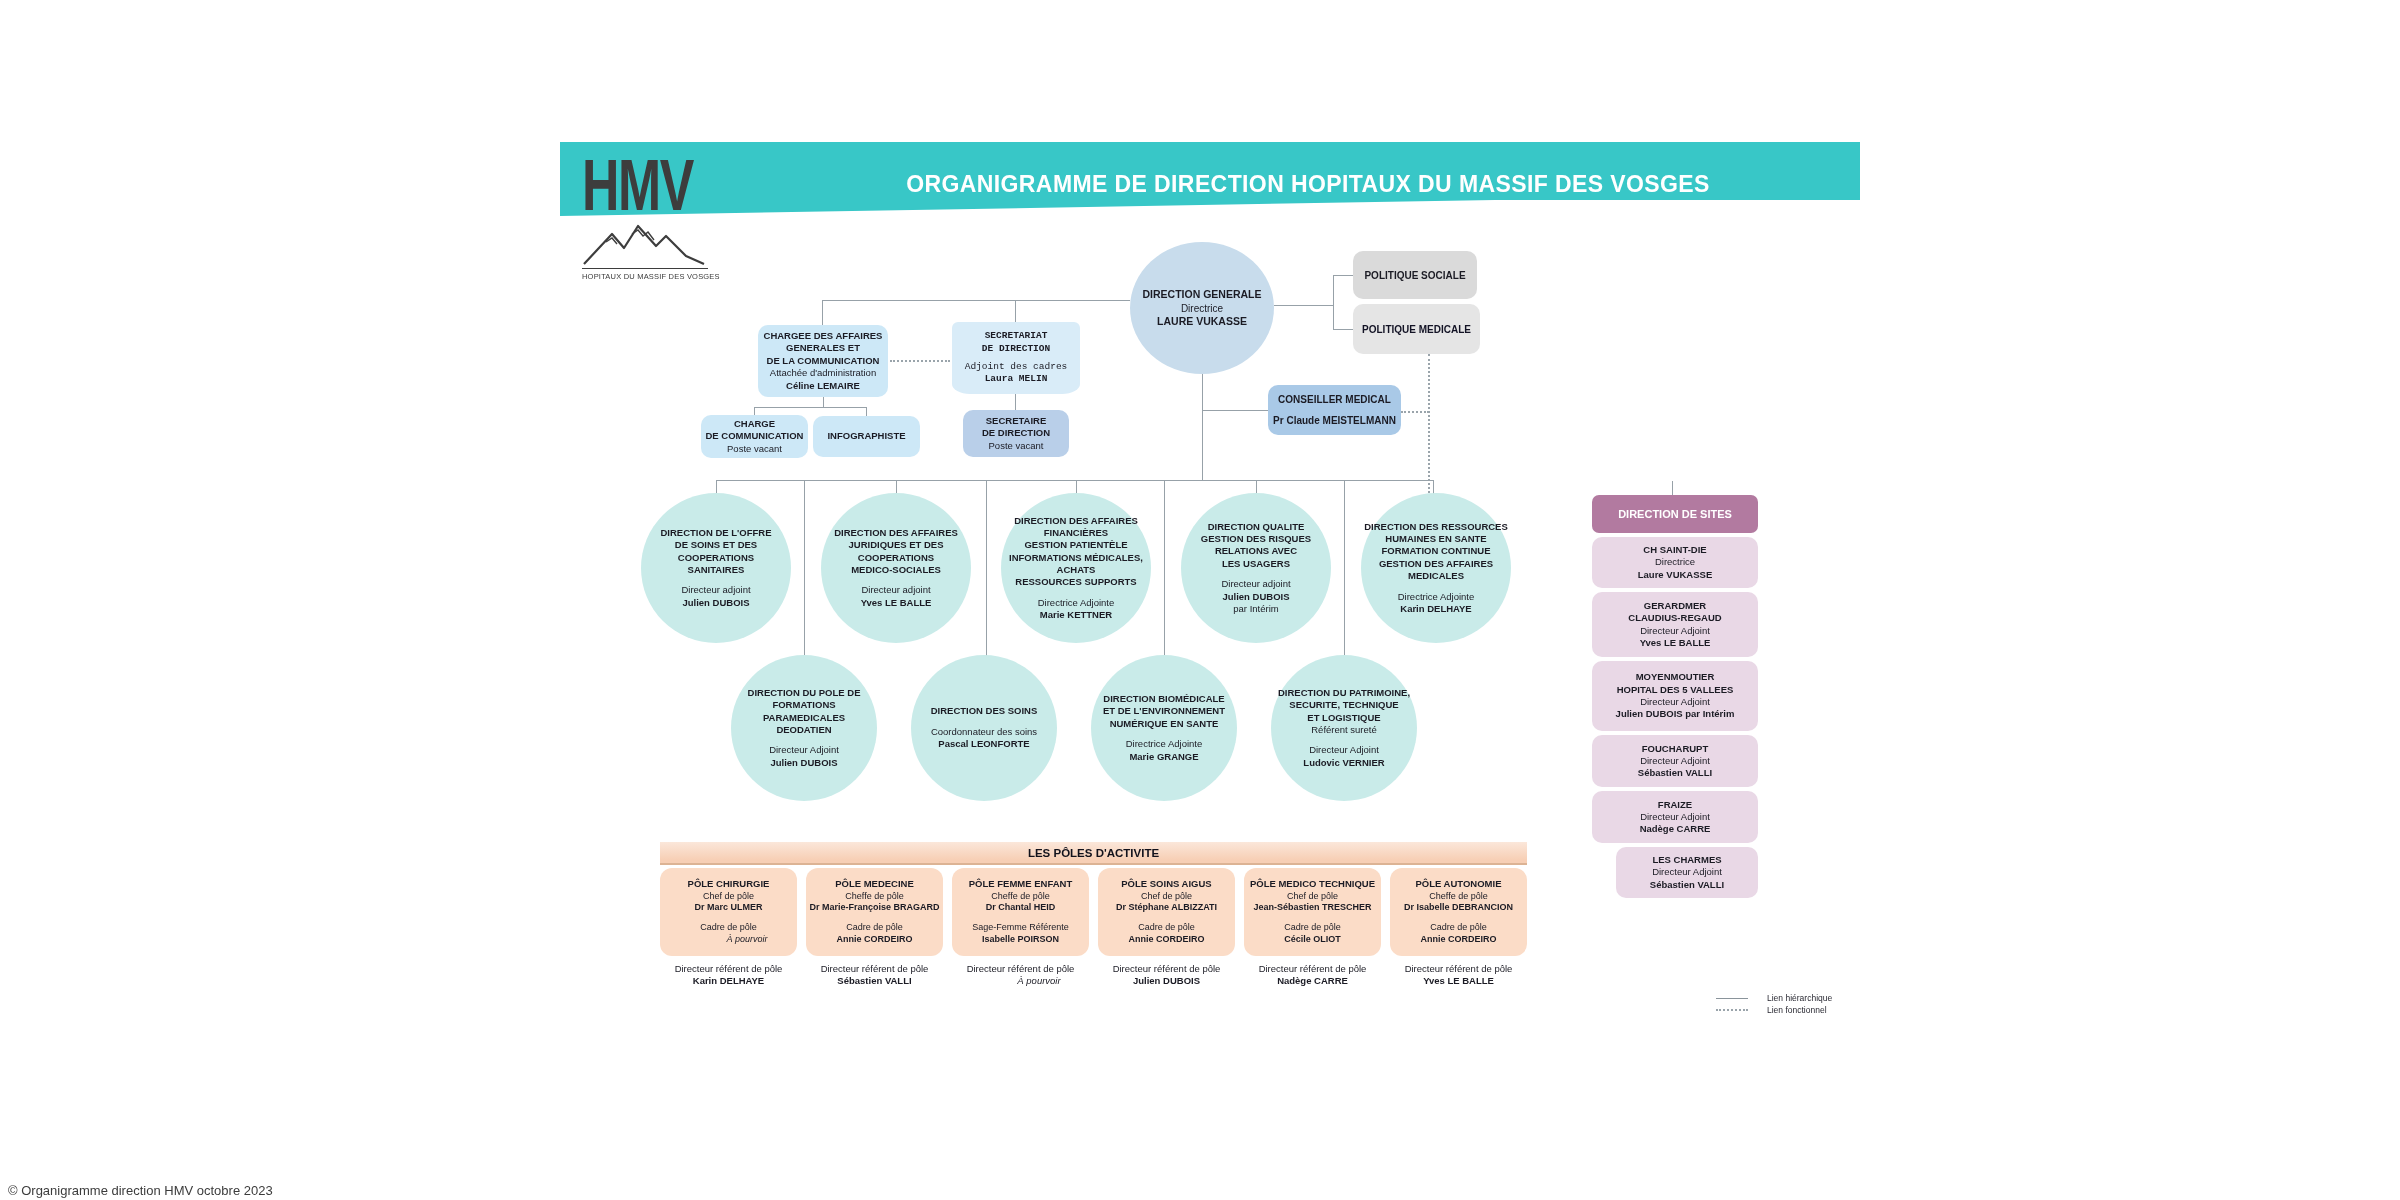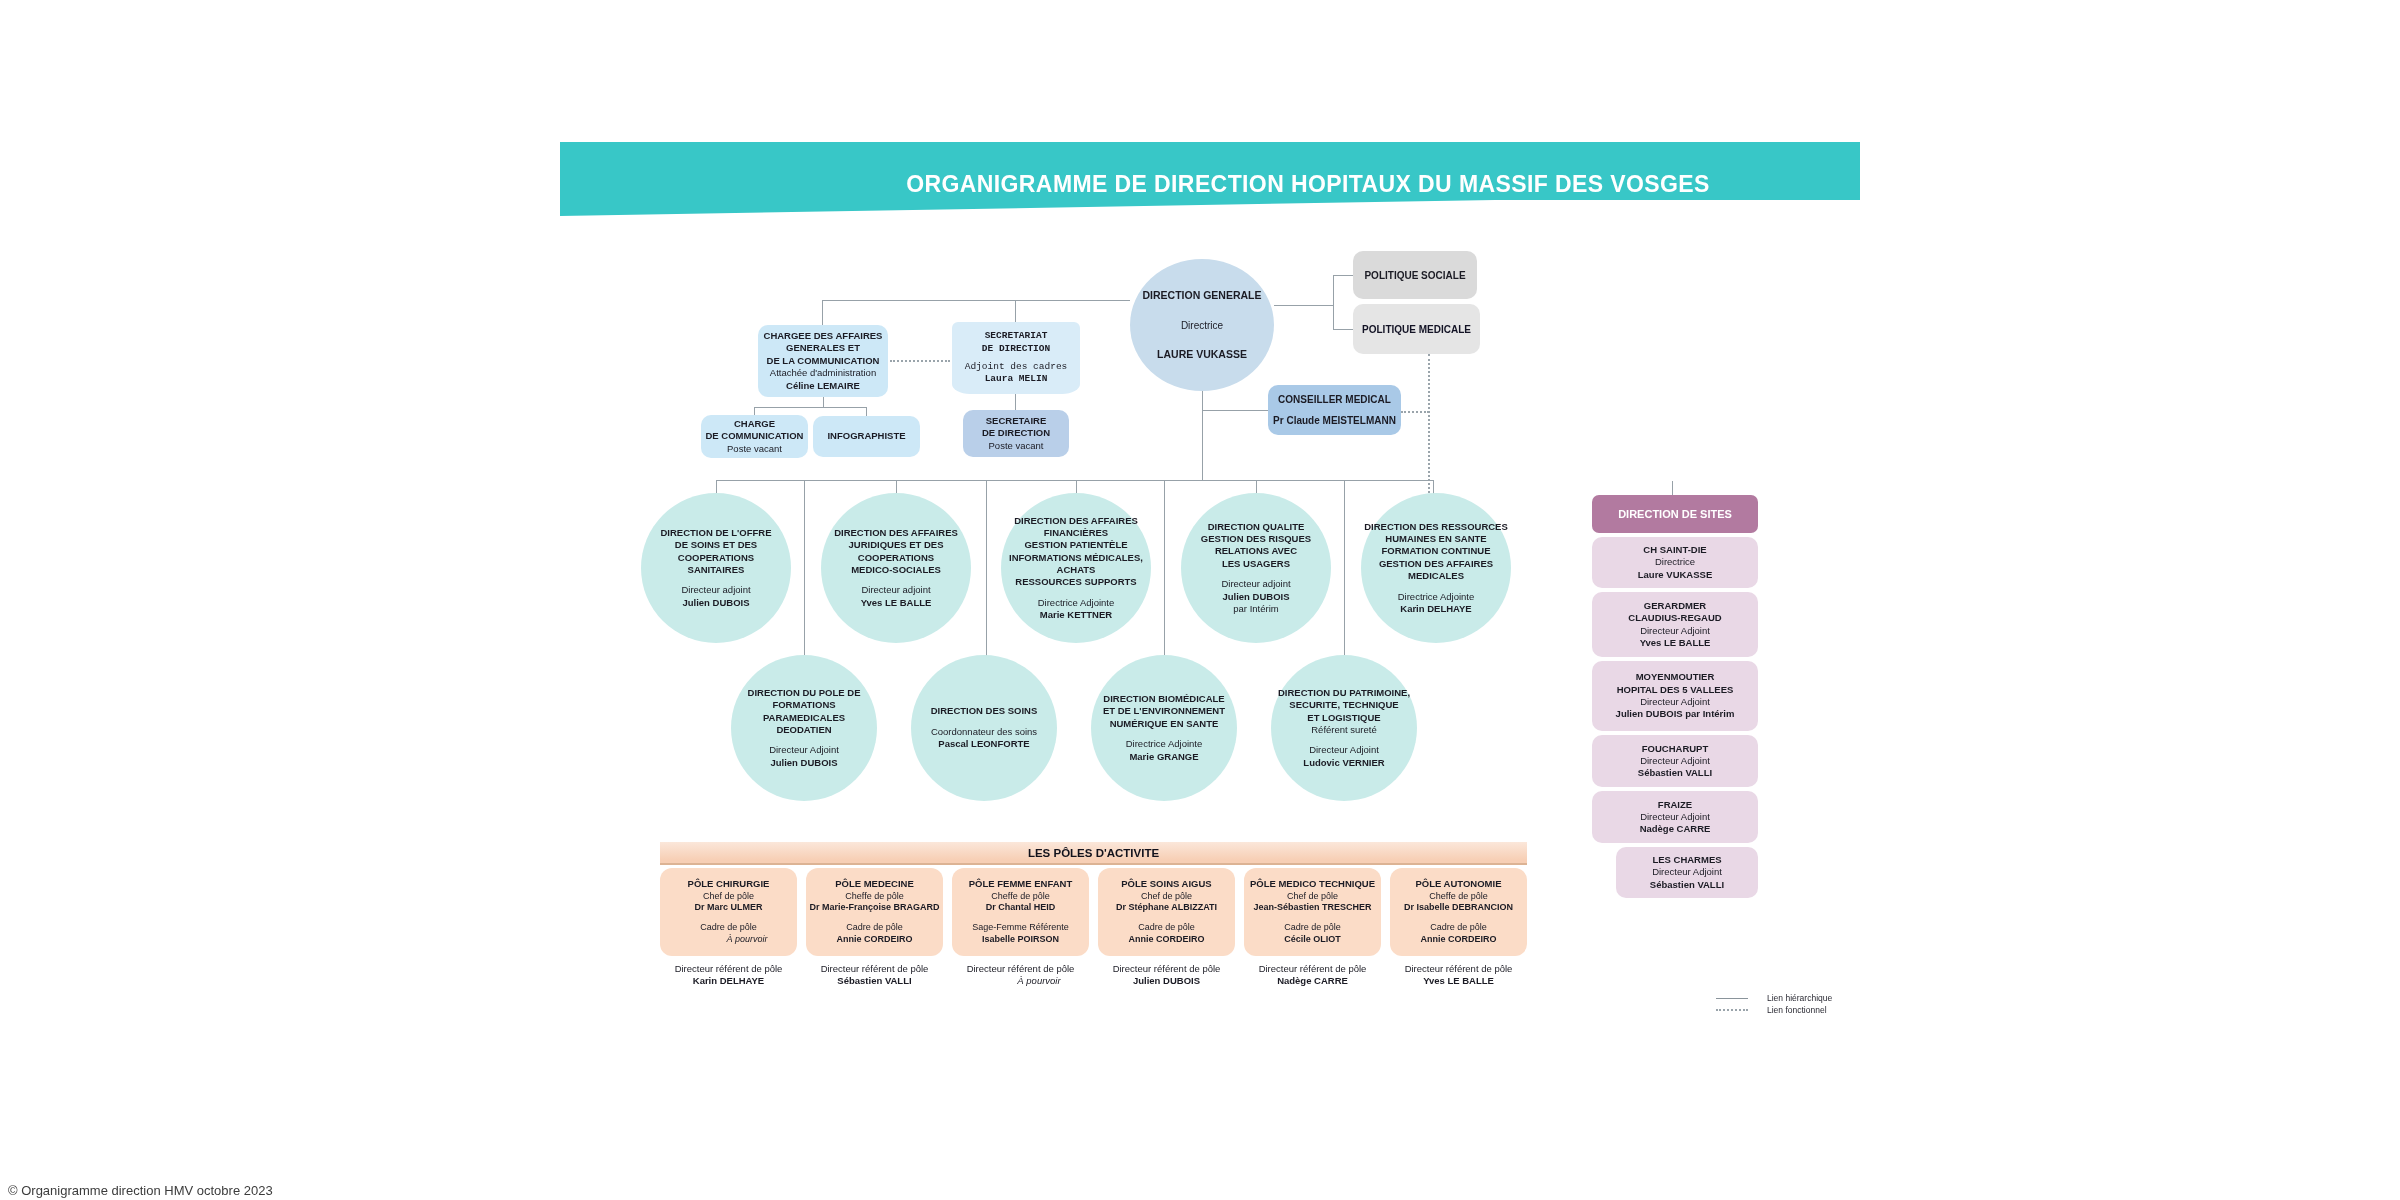--- a/index.html
+++ b/index.html
@@ -47,21 +47,21 @@
   .box-peri   { background: #b9cfe9; }
   .box-gray   { background: #dadada; }
   .box-mblue  { background: #e5e5e5; }
   .box-blue   { background: #a9c9e7; }
   .gap6 { height: 6px; }
   .gap8 { height: 8px; }
 
   
   .circle { border-radius: 50%; display: flex; flex-direction: column; align-items: center;
             justify-content: center; text-align: center; }
-  .dg-circle { position: absolute; left: 1130px; top: 259px; width: 144px; height: 132px; background: #c8dcec; gap: 16px; }
+  .dg-circle { position: absolute; left: 1130px; top: 242px; width: 144px; height: 132px; background: #c8dcec; }
   .dg-circle .bt, .dg-circle .bn { font-size: 10.5px; }
   .dg-circle .br { font-size: 10px; }
   .row1 { position: absolute; left: 641px; top: 493px; display: flex; gap: 30px; }
   .row1 .circle { width: 150px; height: 150px; background: #c9ebe9; flex: none; }
   .row2 { position: absolute; left: 731px; top: 655px; display: flex; gap: 34px; }
   .row2 .circle { width: 146px; height: 146px; background: #c9ebe9; flex: none; }
   .circle .role-block { margin-top: 8px; }
 
   
   .sites { position: absolute; left: 1592px; top: 495px; width: 166px; display: flex;
@@ -97,20 +97,29 @@
 </style>
 </head>
 <body>
 
 <div class="canvas">
 
   <div class="header-band"></div>
   <div class="header-wedge"></div>
   <div class="page-title">ORGANIGRAMME DE DIRECTION HOPITAUX DU MASSIF DES VOSGES</div>
 
+  <div class="logo">
+    <div class="logo-acronym">HMV</div>
+    <svg width="124" height="44" viewBox="0 0 124 44">
+      <polyline points="2,42 30,12 42,26 56,4 74,24 84,14 104,34 122,42" fill="none" stroke="#3d3d3d" stroke-width="2.2" stroke-linejoin="round"></polyline>
+      <polyline points="50,12 56,8 61,14 66,10 72,18" fill="none" stroke="#3d3d3d" stroke-width="1.4"></polyline>
+      <polyline points="24,20 30,16 35,22" fill="none" stroke="#3d3d3d" stroke-width="1.4"></polyline>
+    </svg>
+    <div class="logo-tagline">HOPITAUX DU MASSIF DES VOSGES</div>
+  </div>
 
   <div class="hl" style="left:822px; top:300px; width:308px;"></div>
   <div class="vl" style="left:822px; top:300px; height:25px;"></div>
   <div class="vl" style="left:1015px; top:300px; height:22px;"></div>
   <div class="dh" style="left:890px; top:360px; width:60px;"></div>
   <div class="vl" style="left:823px; top:397px; height:10px;"></div>
   <div class="hl" style="left:754px; top:407px; width:112px;"></div>
   <div class="vl" style="left:754px; top:407px; height:9px;"></div>
   <div class="vl" style="left:866px; top:407px; height:10px;"></div>
   <div class="vl" style="left:1015px; top:394px; height:17px;"></div>

